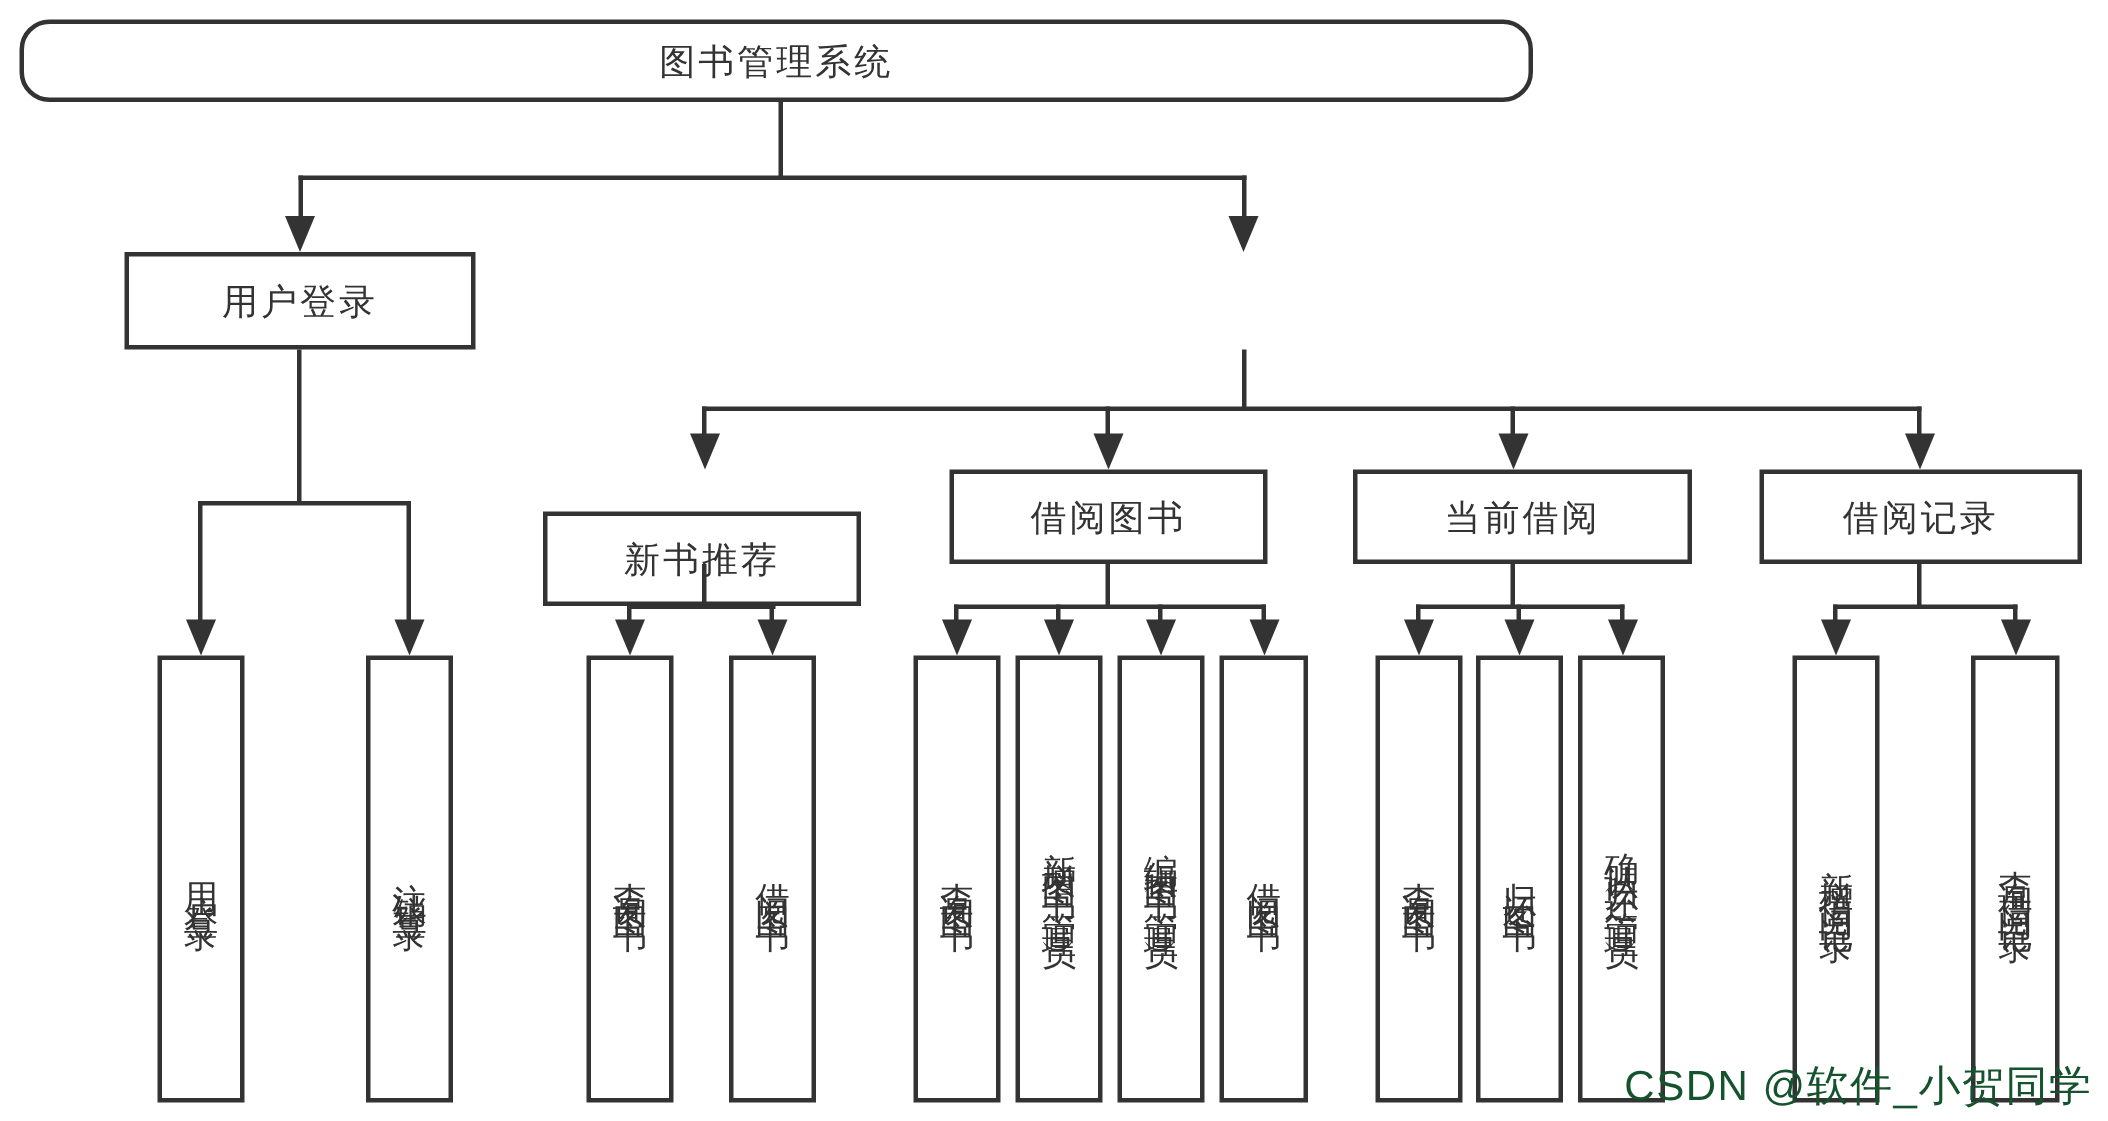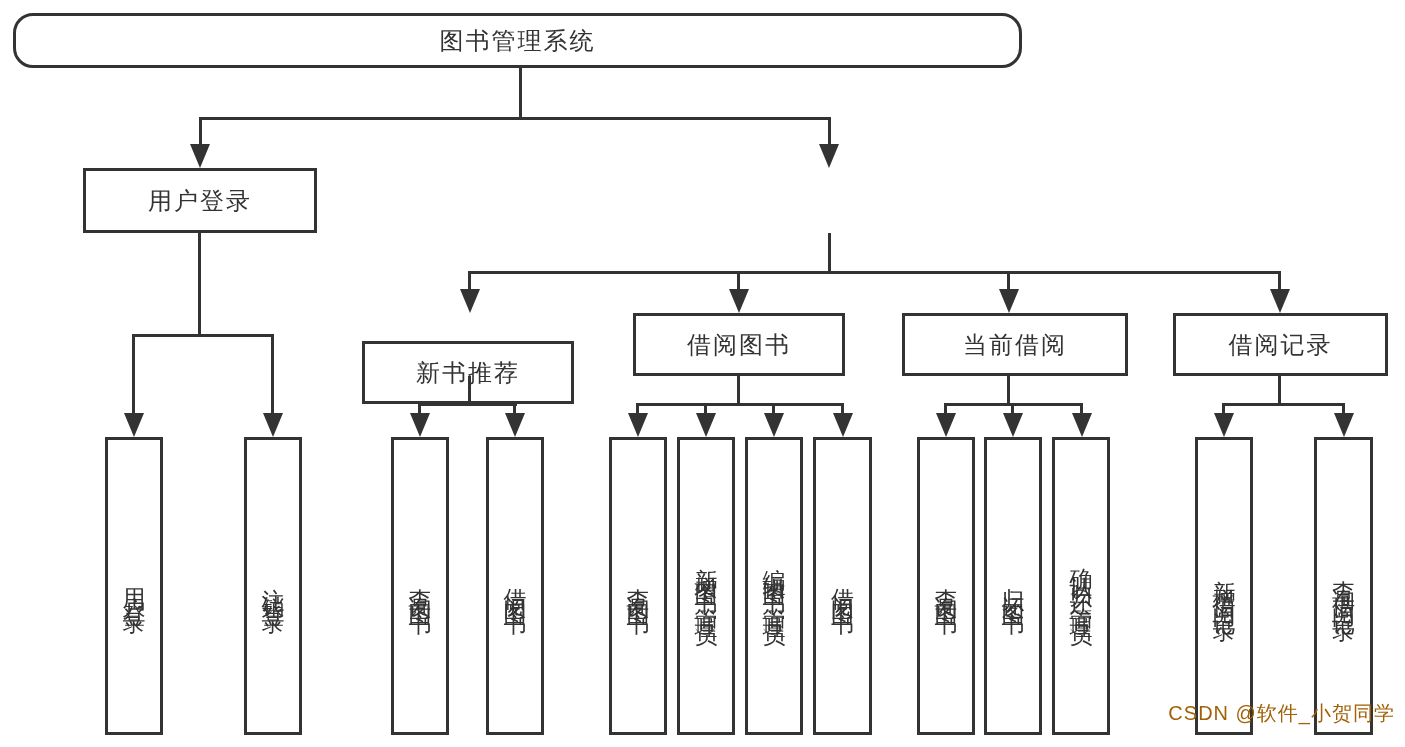--- a/index.html
+++ b/index.html
@@ -53,23 +53,23 @@
     position: absolute;
     width: 0;
     height: 0;
     border-left: 10px solid transparent;
     border-right: 10px solid transparent;
     border-top: 24px solid #333333;
   }
   .watermark {
     position: absolute;
     right: 10px;
-    bottom: 20px;
-    font-size: 20px;
-    color: #a16207;
+    bottom: 4px;
+    font-size: 28px;
+    color: #14532d;
     letter-spacing: 1px;
   }
 </style>
 </head>
 <body>
 
 <div id="canvas">
 
   <div class="box" style="left:13px; top:13px; width:1009px; height:55px;border-radius:20px;">
     <span>图书管理系统</span>

